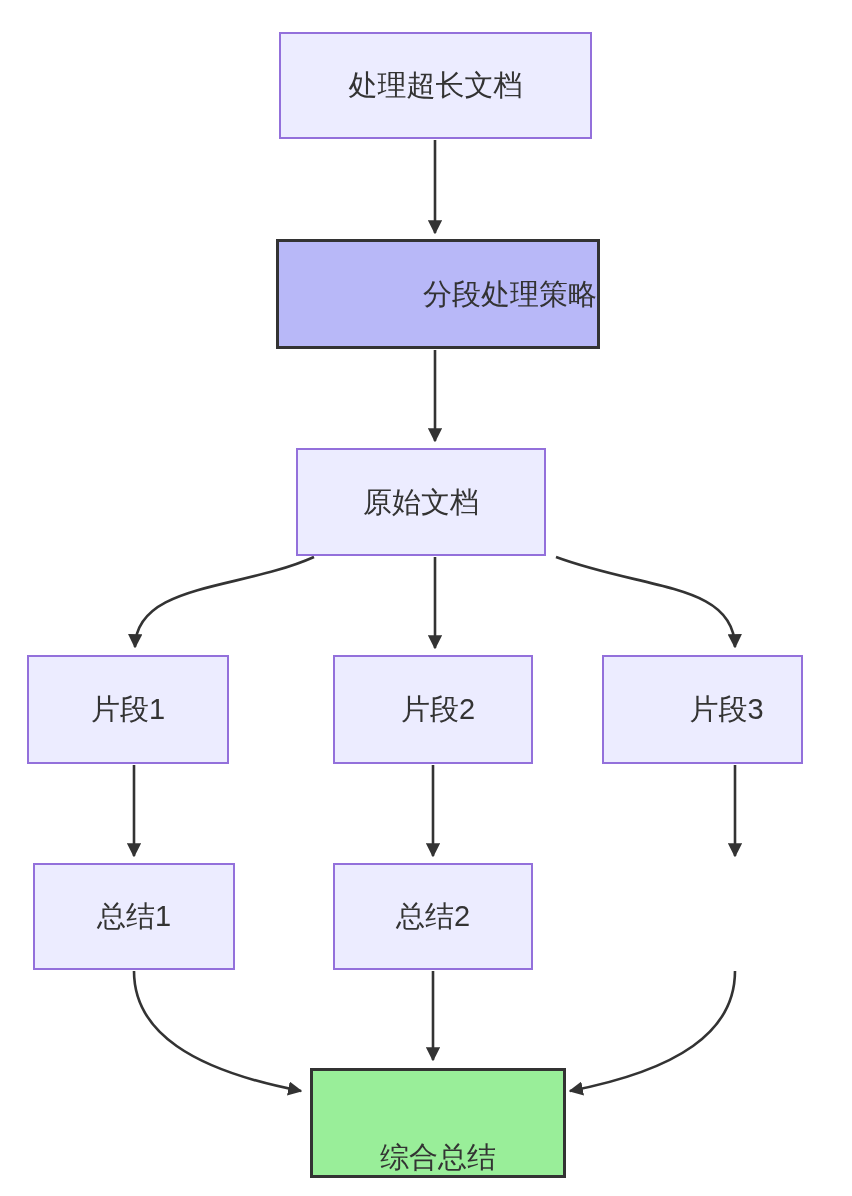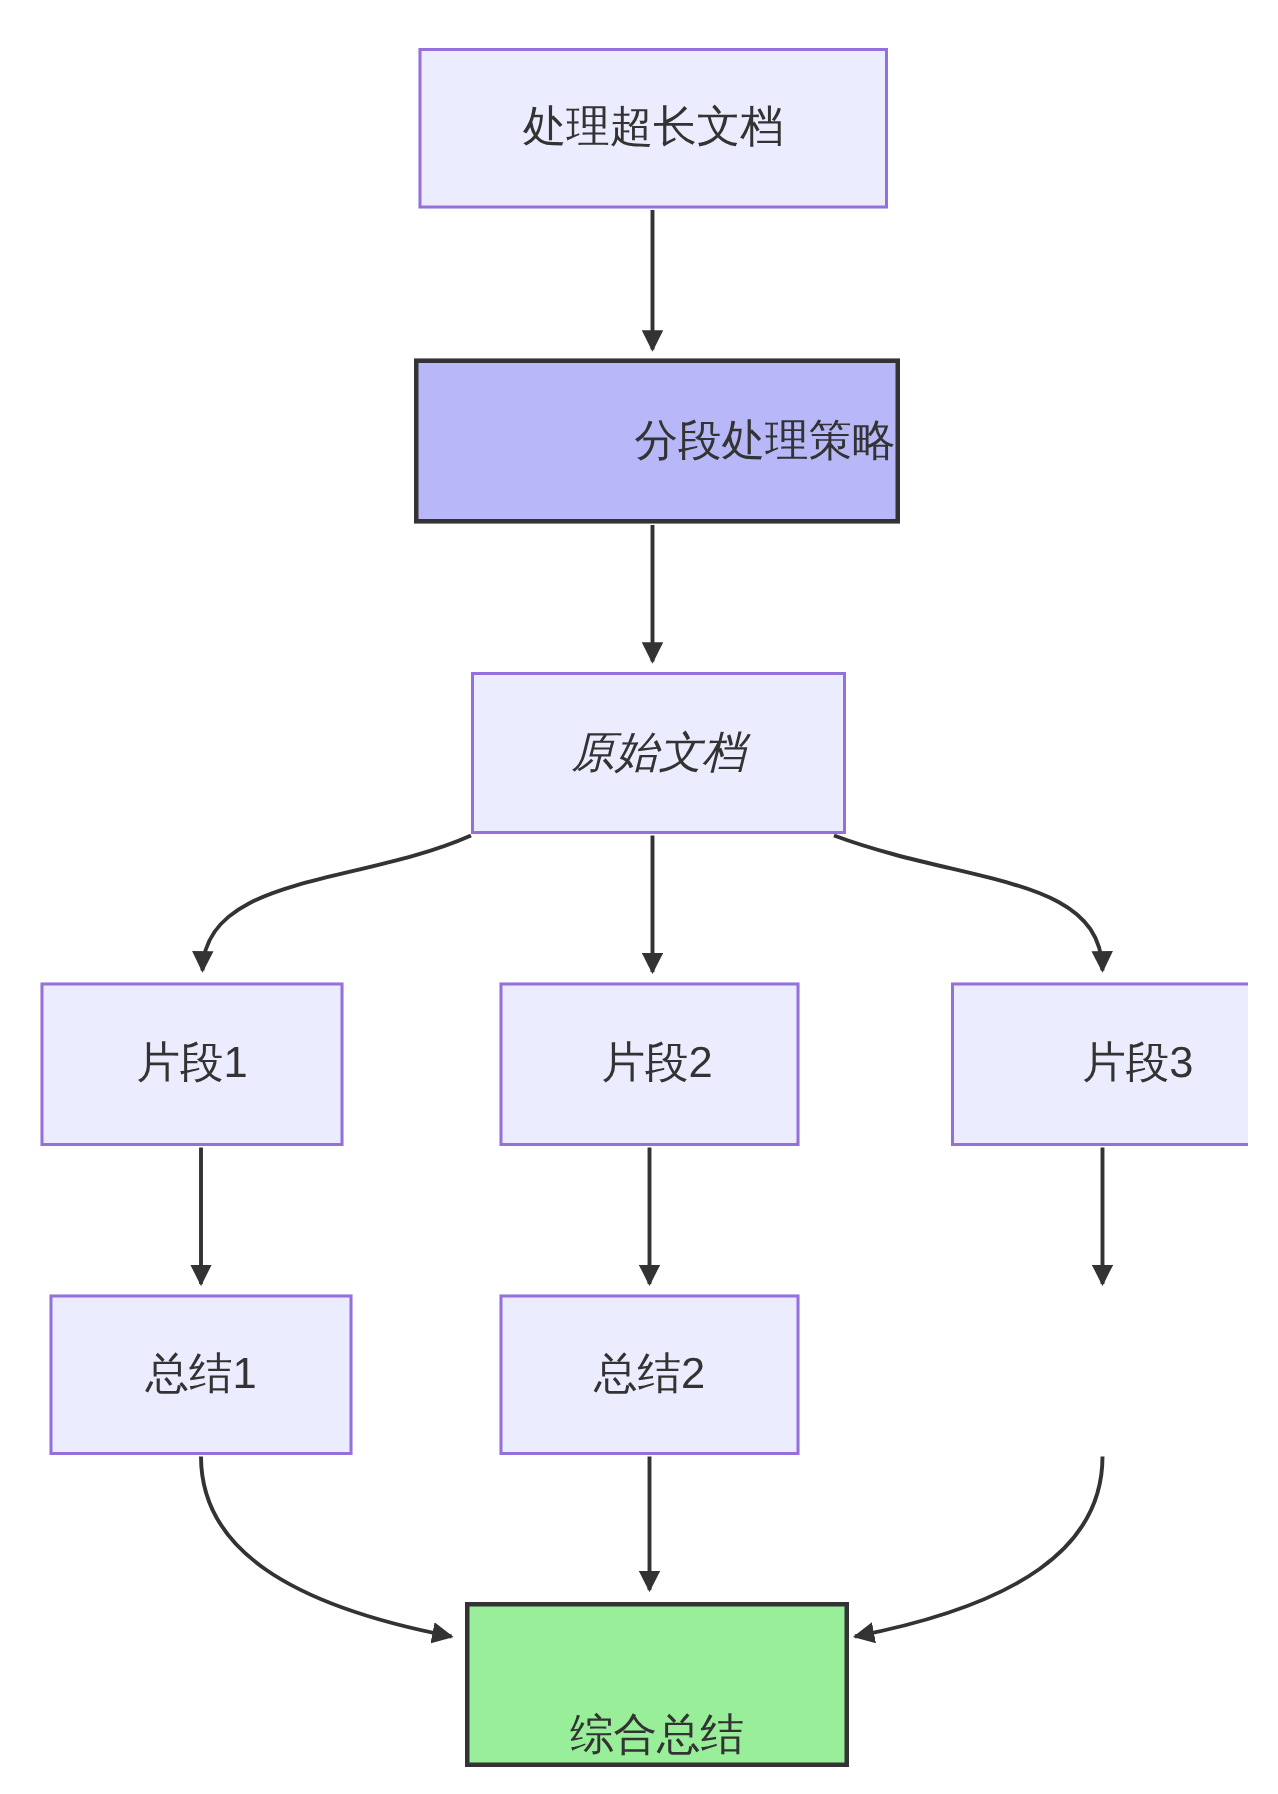--- a/index.html
+++ b/index.html
@@ -44,24 +44,24 @@
     color: var(--text-color);
     text-align: center;
     white-space: nowrap;
   }
   .node.light  { background: var(--node-fill);  border: 2px solid var(--node-border); }
   .node.accent { background: var(--accent-fill); border: 3.5px solid var(--accent-border); justify-content: flex-end; }
   .node.green  { background: var(--green-fill);  border: 3.5px solid var(--green-border); align-items: flex-end; }
 
   .n-a { left: 279px; top: 32px;   width: 313px; height: 107px; }
   .n-b { left: 276px; top: 239px;  width: 324px; height: 110px; }
-  .n-c { left: 314px; top: 448px;  width: 250px; height: 108px; font-style: italic; }
+  .n-c { left: 296px; top: 448px;  width: 250px; height: 108px; }
   .n-d { left: 27px;  top: 655px;  width: 202px; height: 109px; }
   .n-e { left: 333px; top: 655px;  width: 200px; height: 109px; padding-left: 10px; }
-  .n-f { left: 634px; top: 655px;  width: 201px; height: 109px; padding-left: 48px; }
+  .n-f { left: 602px; top: 655px;  width: 201px; height: 109px; padding-left: 48px; }
   .n-g { left: 33px;  top: 863px;  width: 202px; height: 107px; }
   .n-h { left: 333px; top: 863px;  width: 200px; height: 107px; }
   .n-i { left: 634px; top: 863px;  width: 201px; height: 107px; }
   .n-j { left: 310px; top: 1068px; width: 256px; height: 110px; }
 </style>
 </head>
 <body>
 
 <div id="canvas">
 

